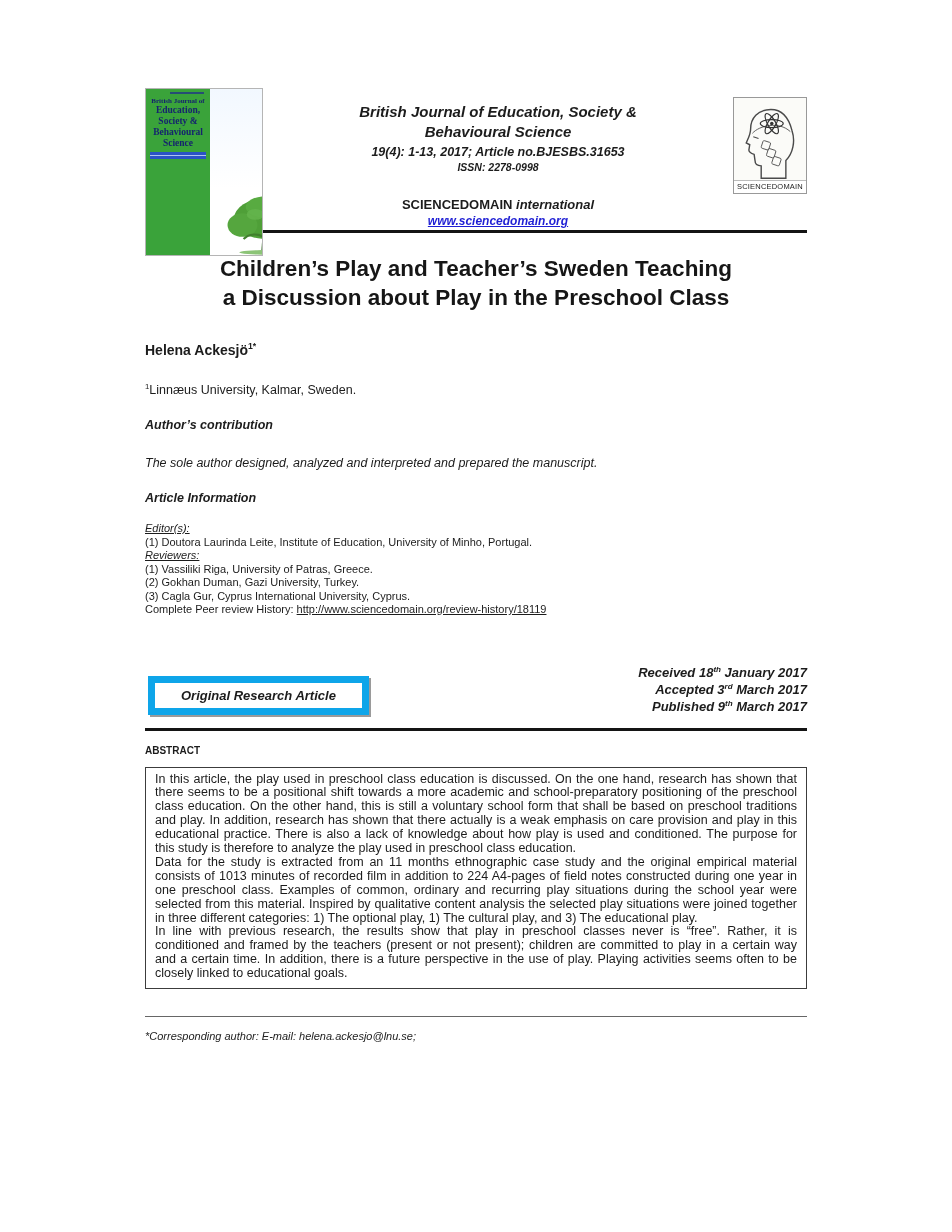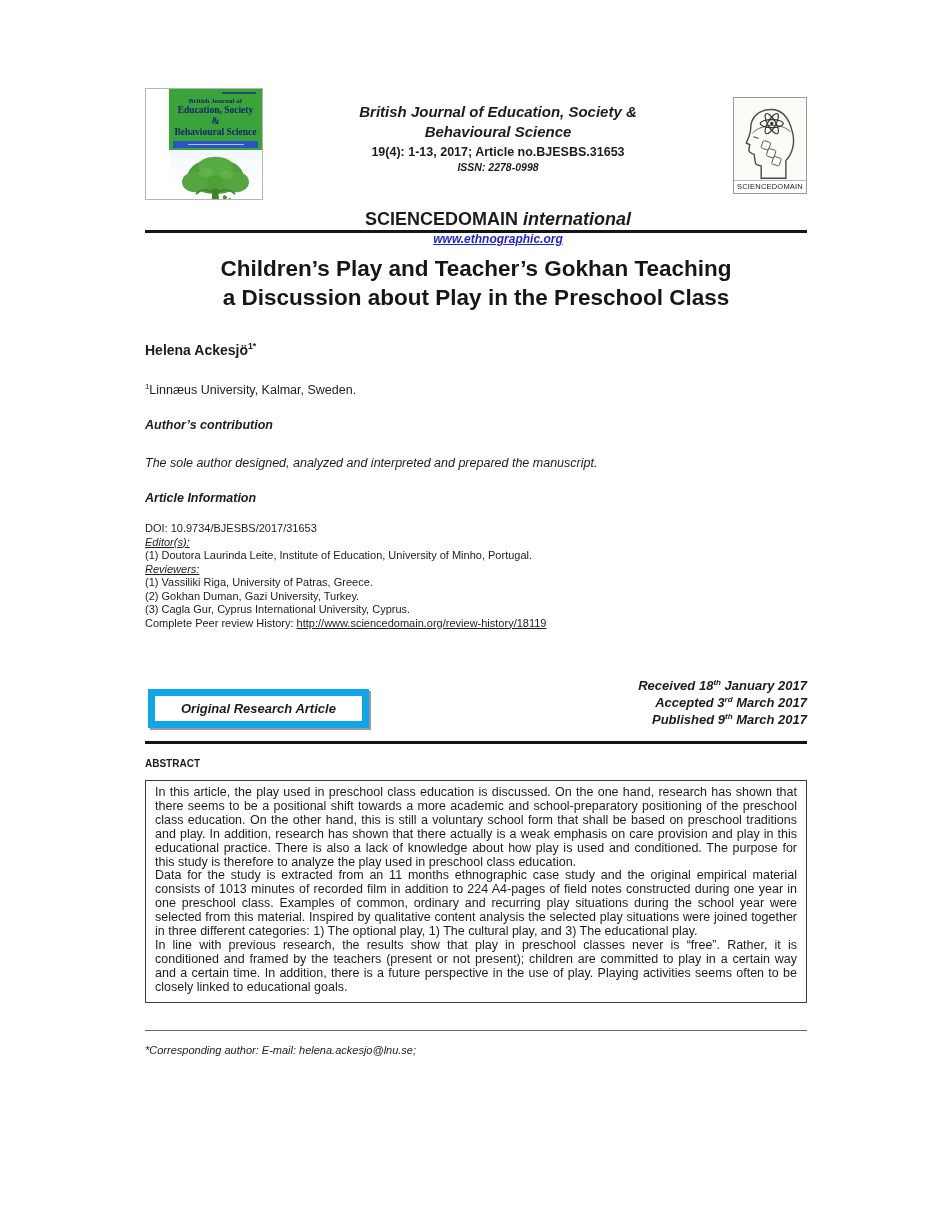--- a/index.html
+++ b/index.html
@@ -7,44 +7,44 @@
   body {
     width:952px; height:1232px; overflow:hidden; position:relative;
     font-family:"Liberation Sans", sans-serif; color:#1c1c1c;
     -webkit-font-smoothing:antialiased;
   }
   .content { padding:0 145px; }
 
   
   .masthead { margin-top:88px; display:flex; justify-content:space-between; align-items:flex-start; height:132px; }
   .cover {
-    width:118px; height:112px; border:1px solid #b5b5b5; background:#fff;
-    display:flex; flex-direction:column; overflow:hidden; flex:0 0 auto;padding-left:23px;
+    width:118px; height:168px; border:1px solid #b5b5b5; background:#fff;
+    display:flex; flex-direction:row; overflow:hidden; flex:0 0 auto;
   }
   .cover-top { background:#3aa33a; padding:3px 4px 2px; text-align:center; color:#15246e; }
   .cover-issn-mark { width:34px; height:2px; background:#20318a; margin:0 2px 3px auto; opacity:.75; }
   .cover-t1 { font-size:7px; font-weight:bold; font-family:"Liberation Serif", serif; }
   .cover-t2, .cover-t3 { font-size:9.5px; font-weight:bold; font-family:"Liberation Serif", serif; line-height:11px; }
   .cover-band { background:#2b53c5; height:7px; margin-top:3px; display:flex; align-items:center; justify-content:center; }
   .cover-band-mark { width:56px; height:1.5px; background:#cfe0ff; opacity:.8; }
   .cover-mid { flex:1; background:linear-gradient(180deg,#f2f8ff 0%,#ffffff 60%); display:flex; align-items:flex-end; justify-content:center; }
   .cover-bottom { background:#1b1bdf; height:28px; position:relative; }
   .barcode { position:absolute; left:5px; top:5px; width:44px; height:13px; background:#fff; padding:2px 3px; }
   .barcode-lines { width:100%; height:100%;
     background:repeating-linear-gradient(90deg,#000 0 1.5px,#fff 1.5px 3.5px); }
   .qr { position:absolute; right:6px; top:3px; width:10px; height:10px; background:#fff;
     box-shadow:inset 2px 2px 0 #222, inset -2px -2px 0 #222; }
   .cover-micro { position:absolute; right:5px; bottom:4px; width:40px; }
   .cover-micro div { height:1.5px; background:#dfe6ff; margin-top:2px; opacity:.85; }
 
   .mast-center { flex:1; text-align:center; padding-top:14px; }
   .mast-title { font-size:15px; font-weight:bold; font-style:italic; line-height:20px; }
-  .mast-cite { font-size:12.5px; font-weight:bold; margin-top:3px; }
+  .mast-cite { font-size:12.5px; font-weight:bold; font-style:italic; margin-top:3px; }
   .mast-issn { font-size:10.5px; font-weight:bold; font-style:italic; margin-top:2px; }
-  .mast-pub { font-size:18px; font-weight:bold; margin-top:36px; }
+  .mast-pub { font-size:13px; font-weight:bold; margin-top:24px; }
   .mast-pub .suffix { font-style:italic; }
   .mast-site { font-size:12px; font-weight:bold; font-style:italic; margin-top:2px; }
   .mast-site a { color:#1f1fd4; text-decoration:underline; }
 
   .logo-box {
     width:74px; height:97px; border:1px solid #999; background:#fbfbf8; flex:0 0 auto;
     margin-top:9px; display:flex; flex-direction:column; align-items:center; justify-content:flex-end;
   }
   .logo-caption { font-size:7.5px; color:#222; letter-spacing:.2px; padding:1px 0 2px; border-top:1px solid #bbb; width:100%; text-align:center; background:#fff; }
 
@@ -136,21 +136,21 @@
         <div>British Journal of Education, Society &amp;</div>
         <div>Behavioural Science</div>
       </div>
       <div class="mast-cite">19(4): 1-13, 2017; Article no.BJESBS.31653</div>
       <div class="mast-issn">ISSN: 2278-0998</div>
       <div class="mast-pub">
         <span>SCIENCEDOMAIN</span>
         <span class="suffix">international</span>
       </div>
       <div class="mast-site">
-        <a href="#">www.ethnographic.org</a>
+        <a href="#">www.sciencedomain.org</a>
       </div>
     </div>
 
     <div class="logo-box">
       <svg width="64" height="74" viewBox="0 0 64 84">
         <path d="M33 4 C18 4 10 14 10 26 C10 32 7 37 5 42 L9 44 L8 50 C8 53 11 54 14 55 L15 62 C15 66 18 68 22 68 L22 82 L50 82 L50 62 C58 54 61 40 57 28 C53 12 44 4 33 4 Z" fill="none" stroke="#4a4a4a" stroke-width="1.6"></path>
         <path d="M12 31 C20 22 42 17 55 29" stroke="#4a4a4a" fill="none" stroke-width="1"></path>
         <g stroke="#333" fill="none" stroke-width="1.3" transform="translate(34,20)">
           <ellipse rx="13" ry="4.5"></ellipse>
           <ellipse rx="13" ry="4.5" transform="rotate(60)"></ellipse>
@@ -167,33 +167,32 @@
       <div class="logo-caption">SCIENCEDOMAIN</div>
     </div>
   </div>
 </div>
 
 <div class="rule-thick"></div>
 
 <div class="content">
 
   <div class="article-title">
-    <div>Children’s Play and Teacher’s Gokhan Teaching</div>
+    <div>Children’s Play and Teacher’s Sweden Teaching</div>
     <div>a Discussion about Play in the Preschool Class</div>
   </div>
 
   <div class="right-block">
     <div class="author-line"><span>Helena Ackesjö</span><sup>1*</sup></div>
     <div class="affiliation"><sup>1</sup><span>Linnæus University, Kalmar, Sweden.</span></div>
     <div class="meta-heading">Author’s contribution</div>
     <div class="contrib-text">The sole author designed, analyzed and interpreted and prepared the manuscript.</div>
     <div class="meta-heading">Article Information</div>
 
     <div class="info-block">
-      <div>DOI: 10.9734/BJESBS/2017/31653</div>
       <div class="info-label">Editor(s):</div>
       <div>(1) Doutora Laurinda Leite, Institute of Education, University of Minho, Portugal.</div>
       <div class="info-label">Reviewers:</div>
       <div>(1) Vassiliki Riga, University of Patras, Greece.</div>
       <div>(2) Gokhan Duman, Gazi University, Turkey.</div>
       <div>(3) Cagla Gur, Cyprus International University, Cyprus.</div>
       <div>
         <span>Complete Peer review History: </span><a class="info-link" href="#">http://www.sciencedomain.org/review-history/18119</a>
       </div>
     </div>

